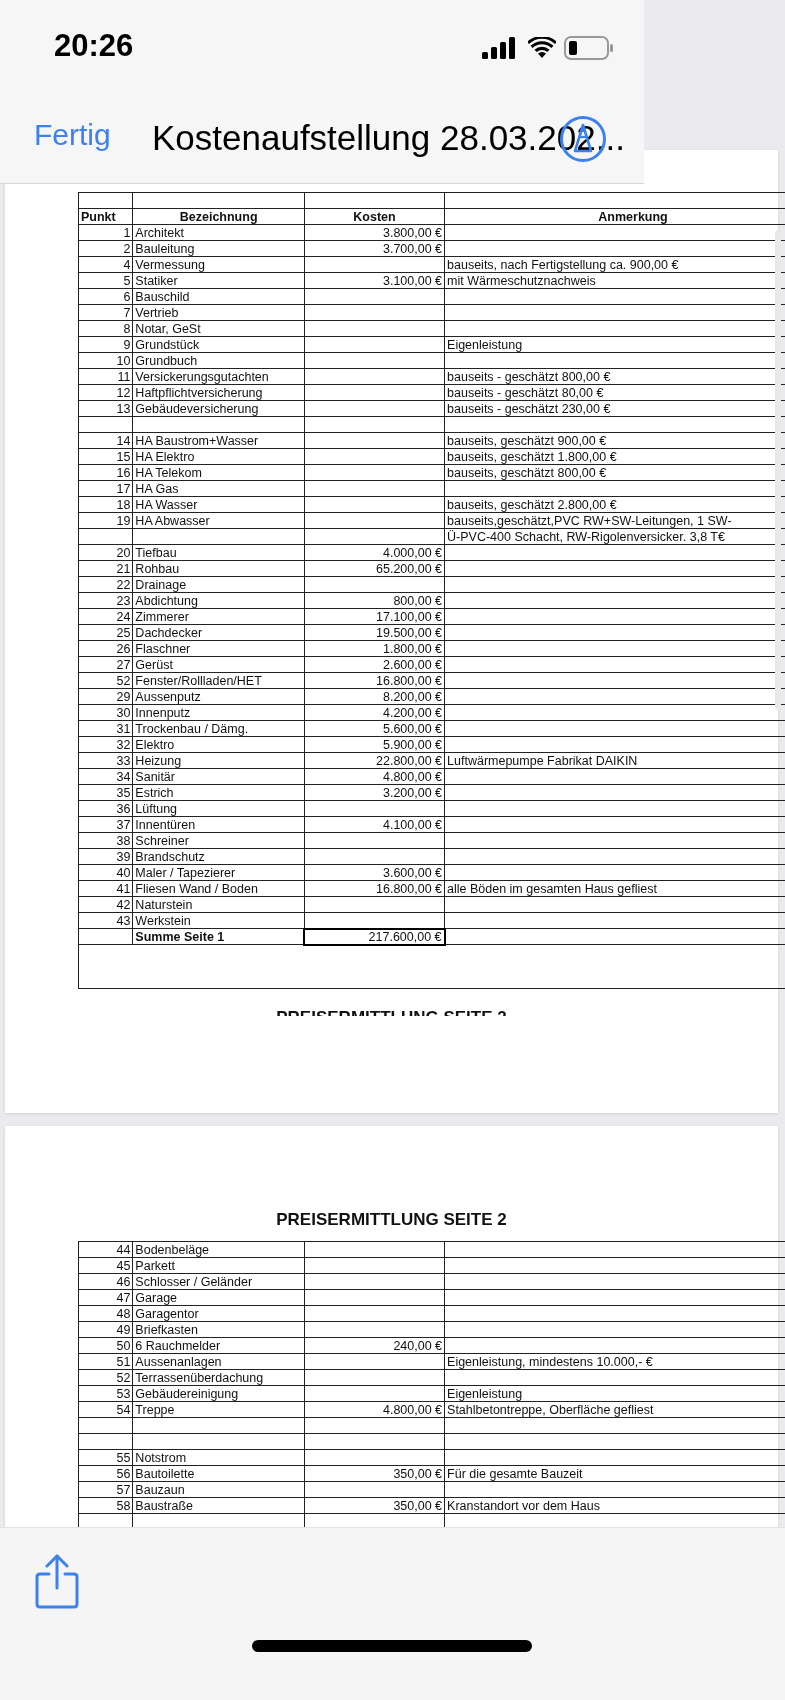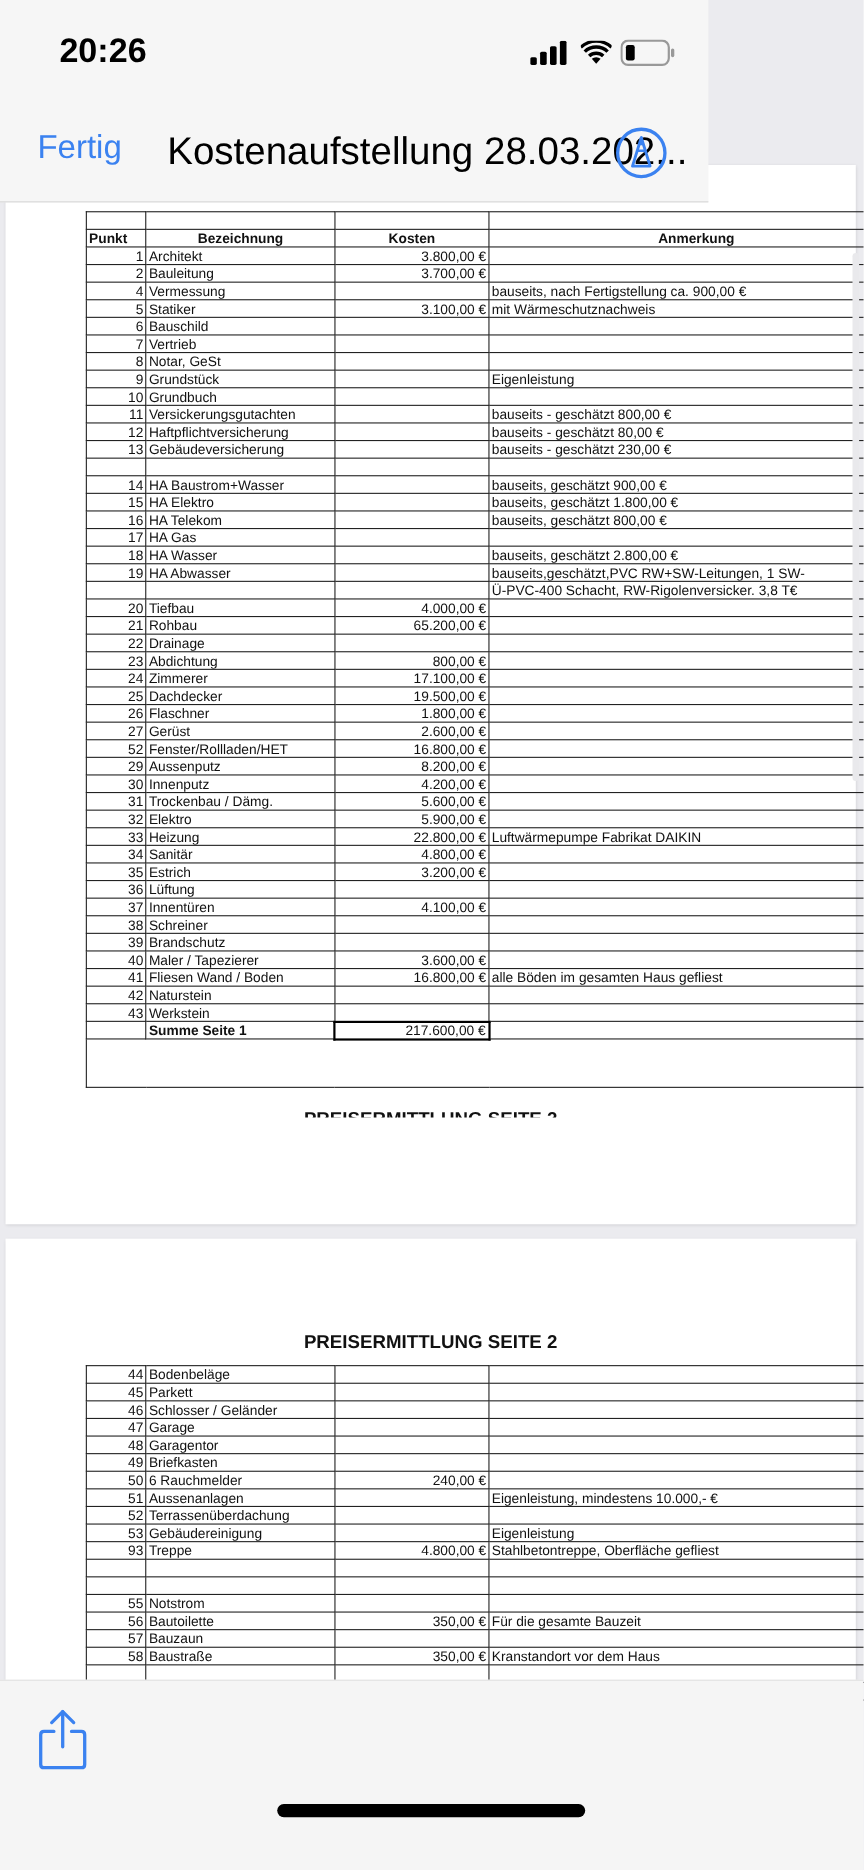--- a/index.html
+++ b/index.html
@@ -391,21 +391,21 @@
             <td class="c2"></td>
             <td class="c3"></td>
           </tr>
           <tr>
             <td class="c0">53</td>
             <td class="c1">Gebäudereinigung</td>
             <td class="c2"></td>
             <td class="c3">Eigenleistung</td>
           </tr>
           <tr>
-            <td class="c0">93</td>
+            <td class="c0">54</td>
             <td class="c1">Treppe</td>
             <td class="c2">4.800,00 €</td>
             <td class="c3">Stahlbetontreppe, Oberfläche gefliest</td>
           </tr>
           <tr>
             <td class="c0"></td>
             <td class="c1"></td>
             <td class="c2"></td>
             <td class="c3"></td>
           </tr>

